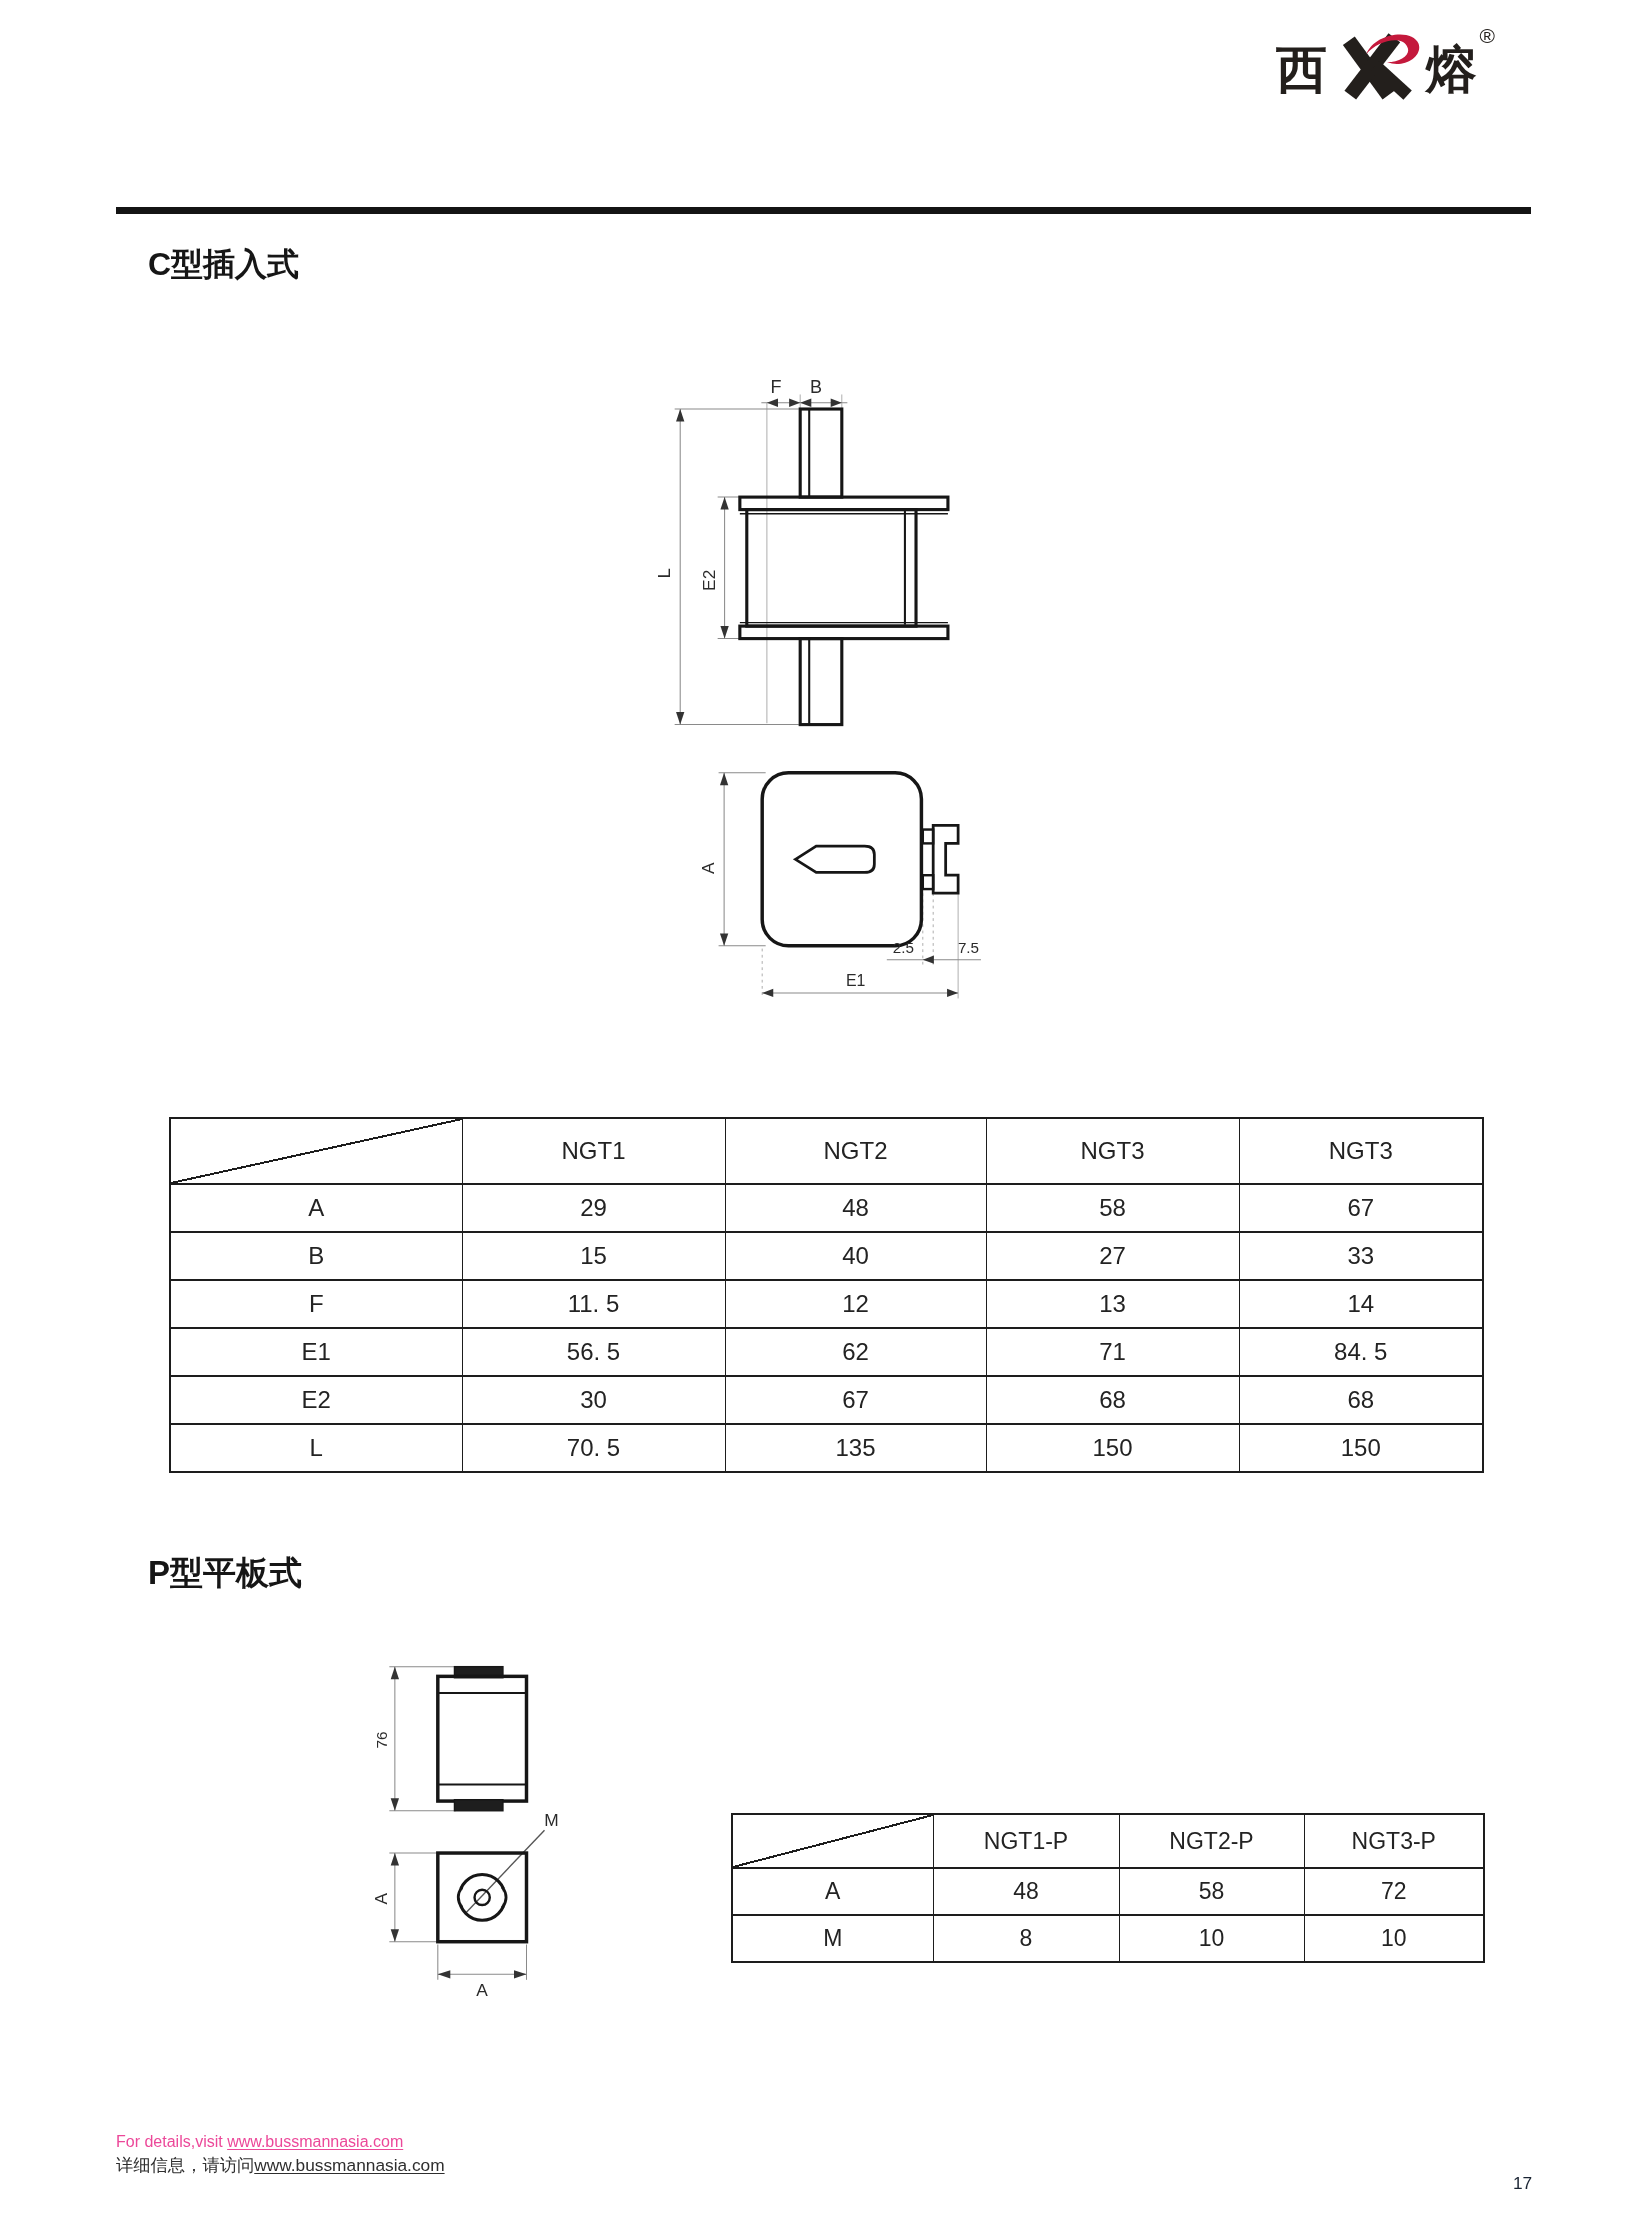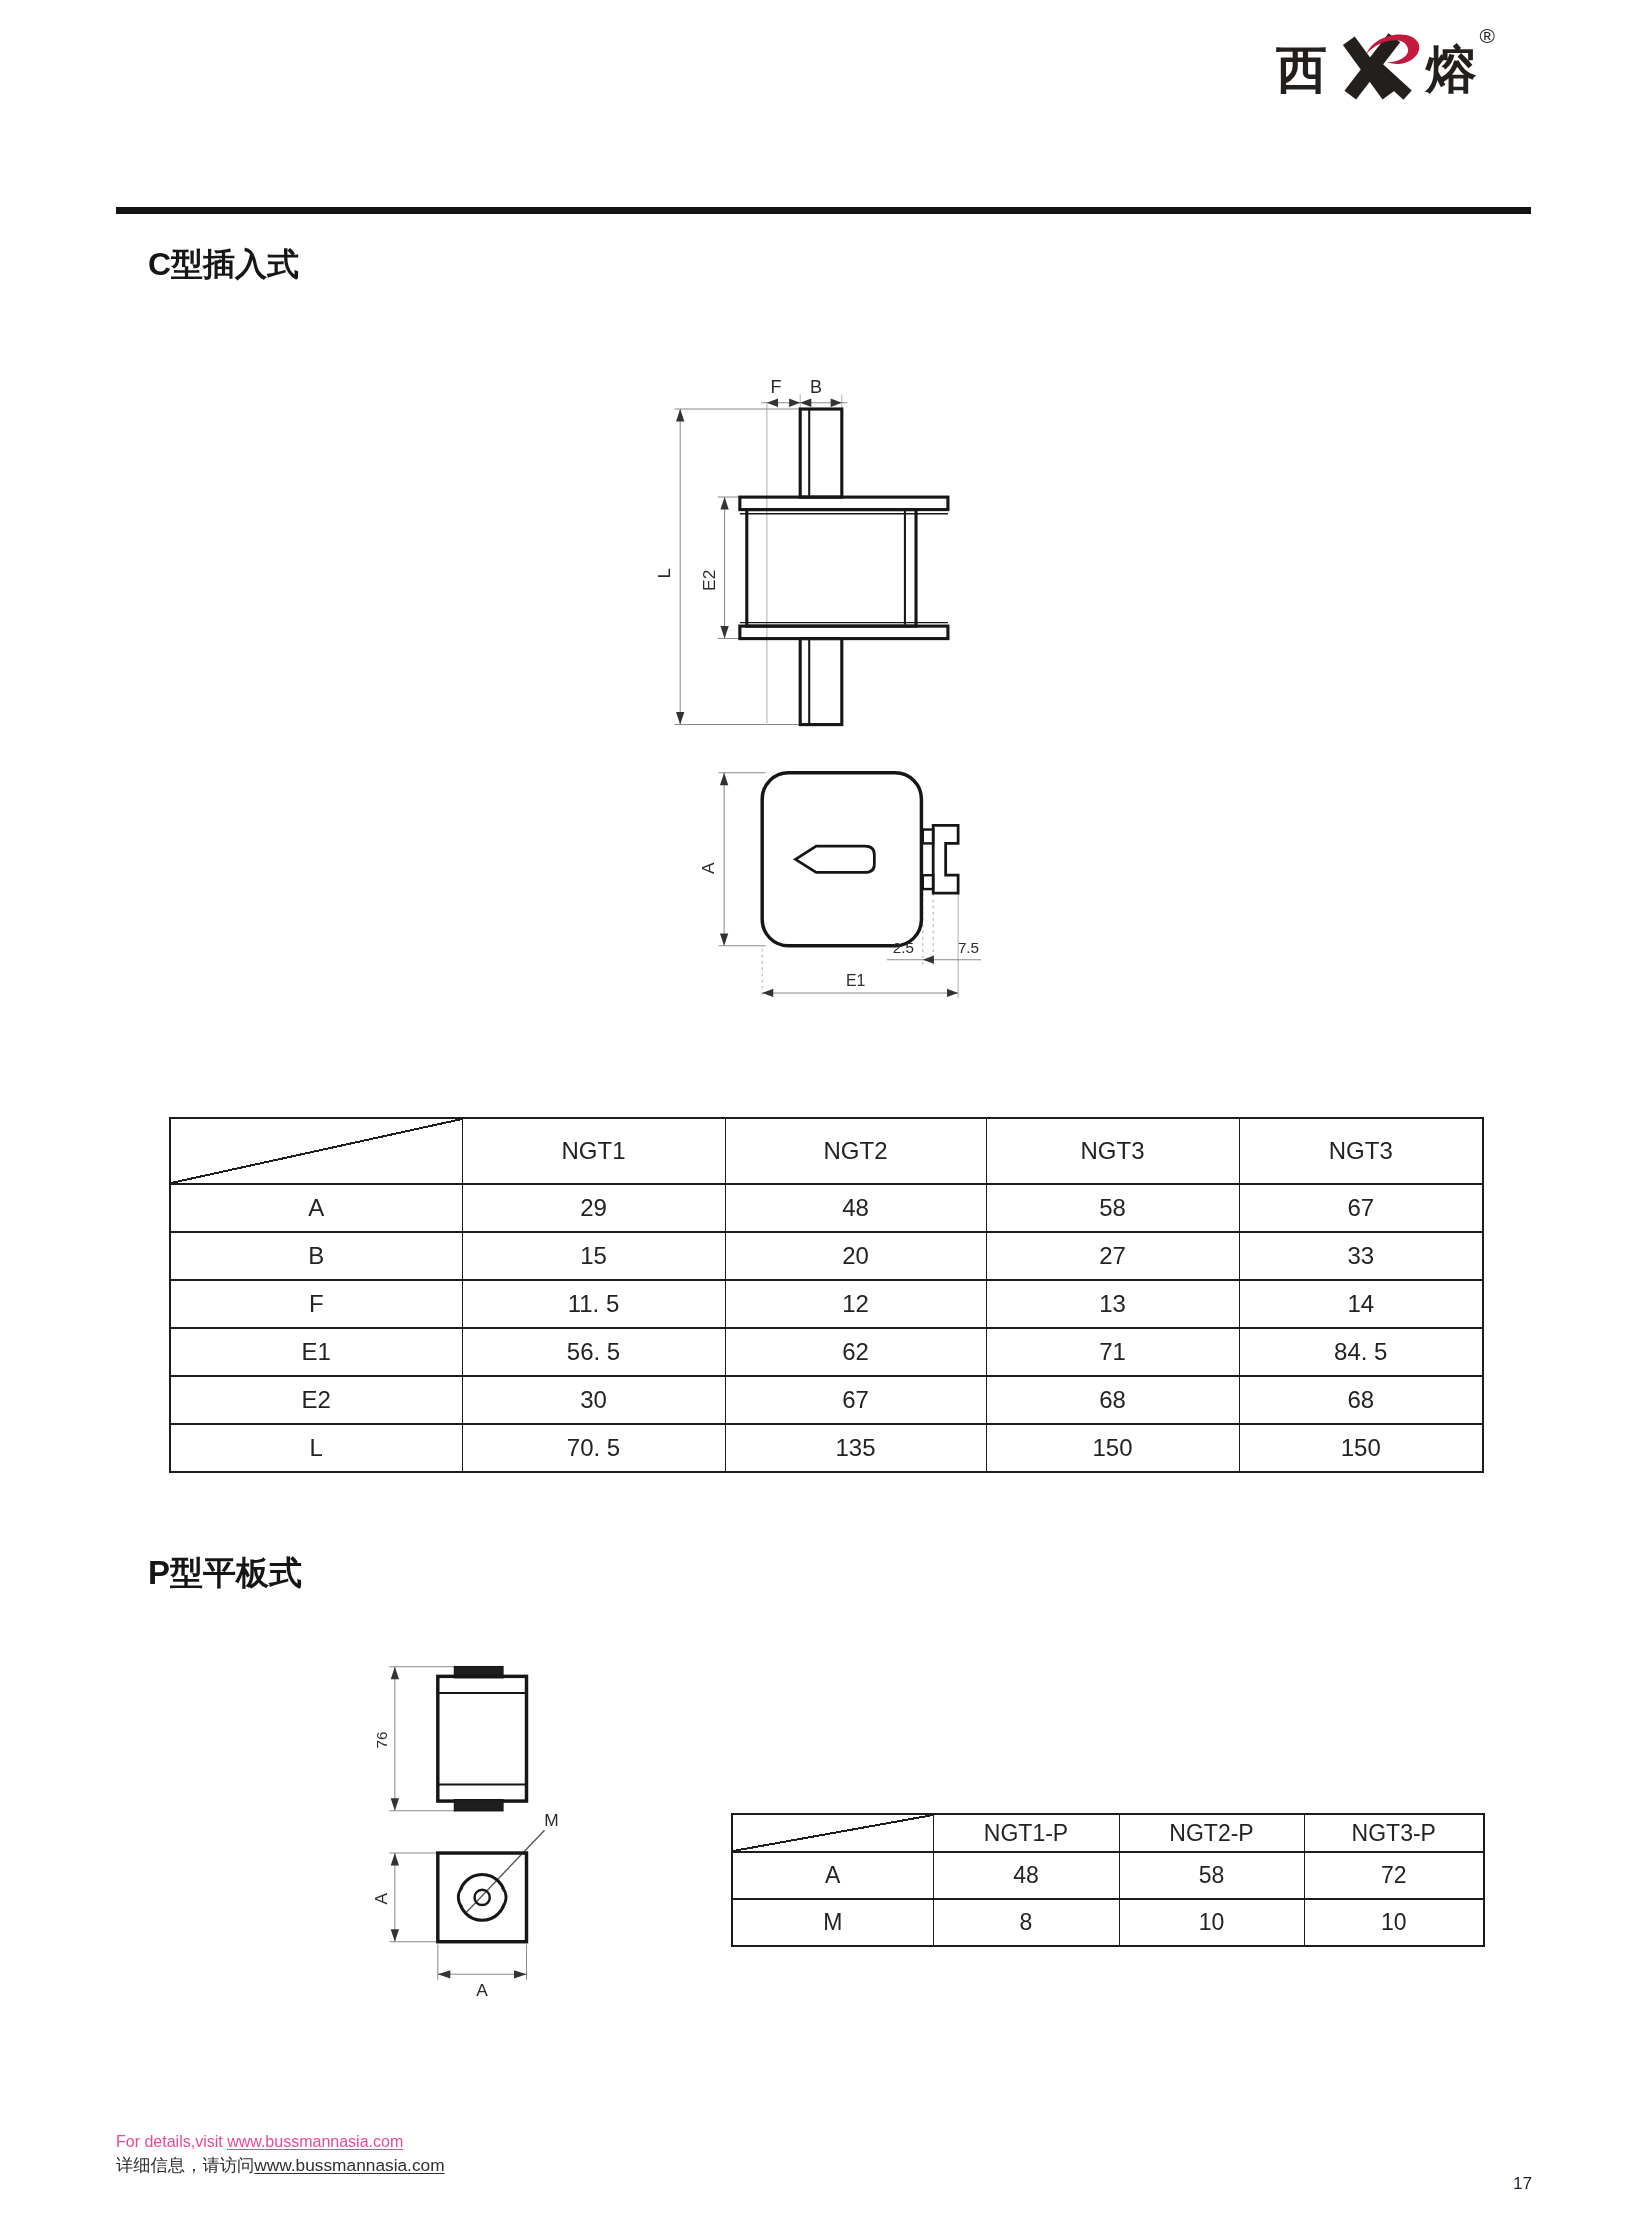--- a/index.html
+++ b/index.html
@@ -45,21 +45,21 @@
     overflow:hidden;
   }
   table.dims { border:2.1px solid #1d1d1d; }
   .tbl-c { left:169px; top:1081px; width:1313px; font-size:24px; }
   .tbl-c thead tr { height:66px; }
   .tbl-c tbody tr { height:48px; }
   .tbl-c col:nth-child(1){ width:292px; } .tbl-c col:nth-child(2){ width:263px; }
   .tbl-c col:nth-child(3){ width:261px; } .tbl-c col:nth-child(4){ width:253px; }
   .tbl-c col:nth-child(5){ width:244px; }
   .tbl-p { left:731px; top:1777px; width:752px; font-size:23px; }
-  .tbl-p thead tr { height:38px; }
+  .tbl-p thead tr { height:54px; }
   .tbl-p tbody tr { height:47px; }
   .tbl-p col:nth-child(1){ width:201px; } .tbl-p col:nth-child(2){ width:186px; }
   .tbl-p col:nth-child(3){ width:185px; } .tbl-p col:nth-child(4){ width:180px; }
   th.corner {
     background:linear-gradient(to bottom right,
       transparent calc(50% - 1px), #1d1d1d calc(50% - 1px),
       #1d1d1d calc(50% + 1px), transparent calc(50% + 1px));
   }
 
   
@@ -197,21 +197,21 @@
         <tr>
           <td>A</td>
           <td>29</td>
           <td>48</td>
           <td>58</td>
           <td>67</td>
         </tr>
         <tr>
           <td>B</td>
           <td>15</td>
-          <td>20</td>
+          <td>40</td>
           <td>27</td>
           <td>33</td>
         </tr>
         <tr>
           <td>F</td>
           <td>11. 5</td>
           <td>12</td>
           <td>13</td>
           <td>14</td>
         </tr>

